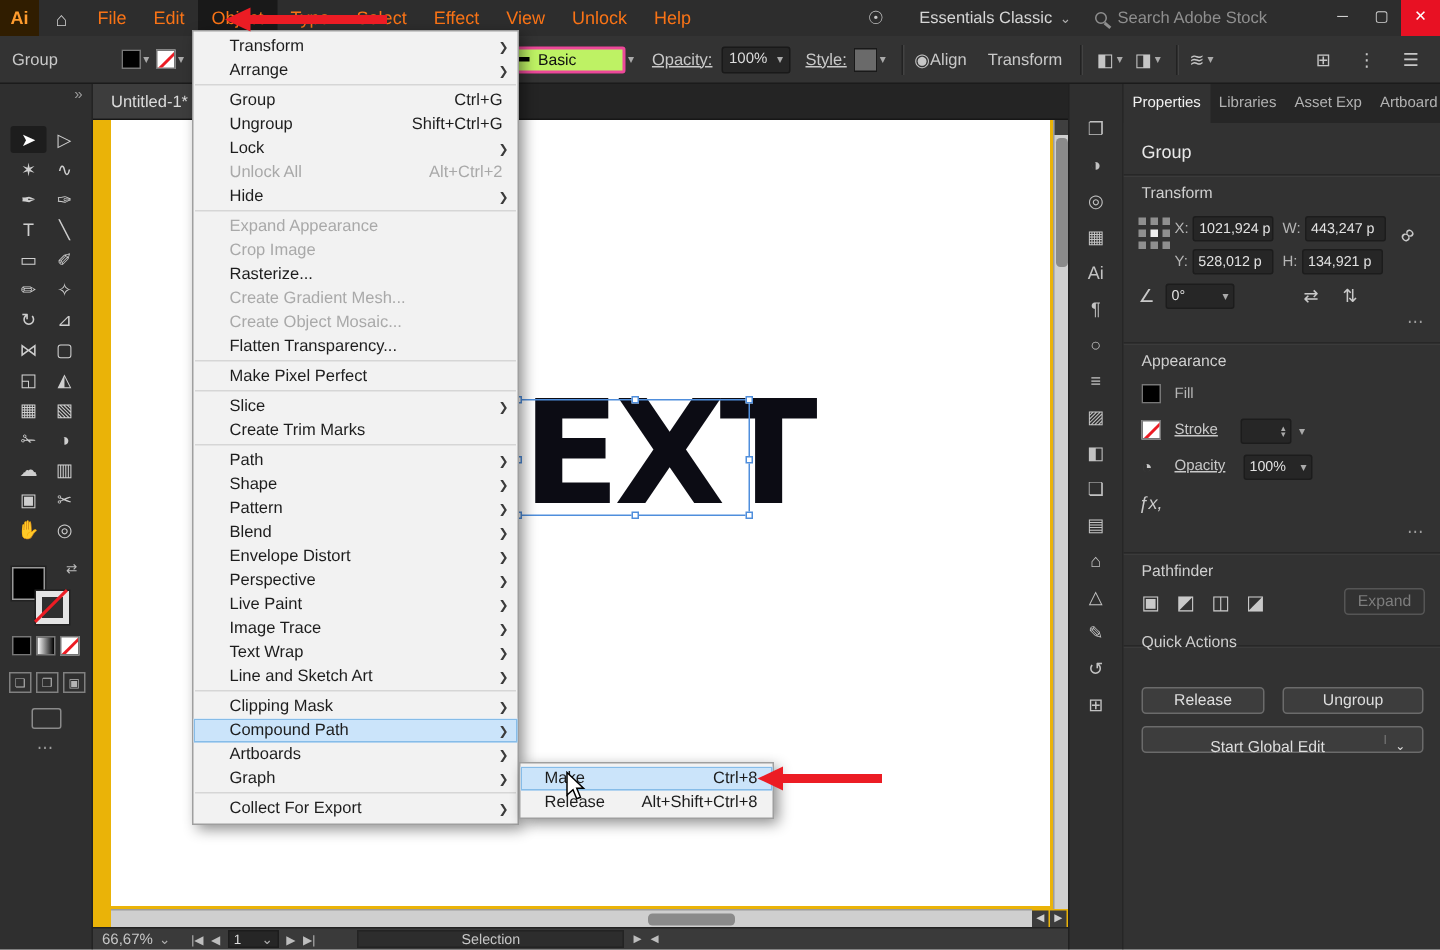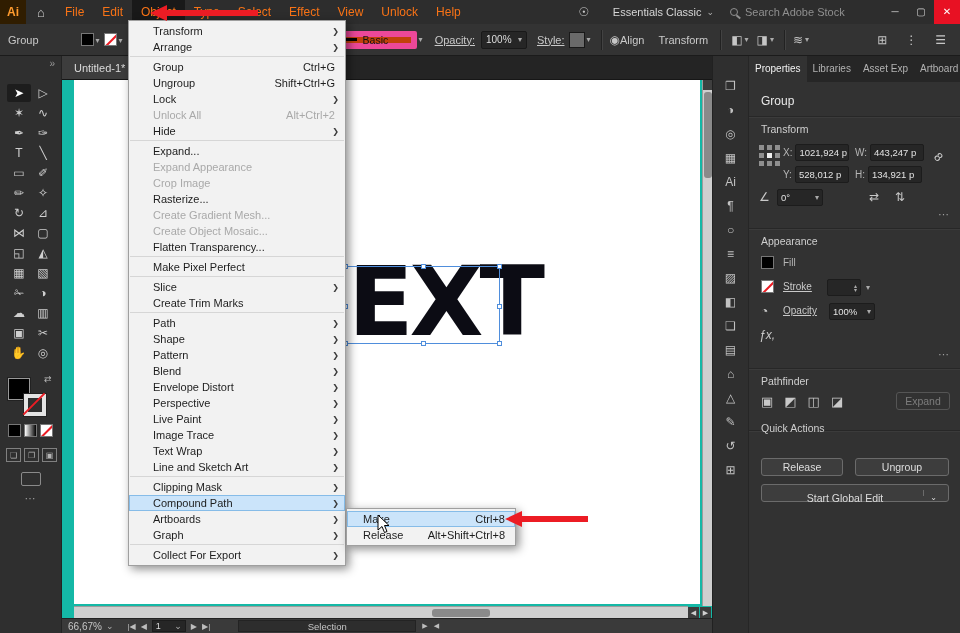--- a/index.html
+++ b/index.html
@@ -24,21 +24,21 @@
   .winbtn{width:26px;height:24px;text-align:center;line-height:24px;font-size:10px;color:#d0d0d0}
   .winbtn.close{background:#e81123;color:#fff}
 
   
   .controlbar{position:absolute;left:0;top:24px;width:960px;height:32px;background:#333;border-bottom:1px solid #1b1b1b;display:flex;align-items:center;font-size:11px;color:#c9c9c9}
   .swatch{width:13px;height:13px;border:1px solid #777;display:inline-block;vertical-align:middle}
   .swatch.black{background:#000}
   .swatch.none{background:#fff;position:relative;overflow:hidden}
   .swatch.none::after{content:"";position:absolute;left:-3px;top:5px;width:20px;height:2px;background:var(--accent-red);transform:rotate(-45deg)}
   .cb-caret{font-size:8px;color:#aaa;margin-left:2px}
-  .brushbox{width:106px;height:18px;background:#c2410c;border:6px solid #ec4899;display:flex;align-items:center;padding:0 6px;gap:6px;color:#111;border-radius:2px;font-size:10.5px}
+  .brushbox{width:106px;height:18px;background:#bef264;border:2px solid #ec4899;display:flex;align-items:center;padding:0 6px;gap:6px;color:#111;border-radius:2px;font-size:10.5px}
   .brushline{flex:0 0 34px;height:3px;background:#000}
   .cb-input{height:18px;background:#262626;border:1px solid #191919;color:#ddd;display:inline-flex;align-items:center;justify-content:space-between;padding:0 4px;border-radius:2px;font-size:10px}
   .cb-link{text-decoration:underline}
   .cb-sep{width:1px;height:20px;background:#222;box-shadow:1px 0 0 #424242}
   .cb-icon{color:#c6c6c6;font-size:12px}
   .stylesw{width:16px;height:16px;background:#6a6a6a;border:1px solid #191919;display:inline-block;vertical-align:middle}
 
   
   .toolbar{position:absolute;left:0;top:56px;width:62px;height:577px;background:#2f2f2f;border-right:1px solid #232323}
   .tcollapse{position:absolute;top:2px;right:6px;color:#9a9a9a;font-size:10px}
@@ -55,21 +55,21 @@
   .dmrow{position:absolute;top:392px;left:6px;display:flex;gap:3px}
   .dm{width:15px;height:14px;border:1px solid #808080;color:#b5b5b5;font-size:8px;text-align:center;line-height:13px}
   .screenmode{position:absolute;top:416px;left:21px;width:20px;height:14px;border:1px solid #8a8a8a;border-radius:2px}
   .tmore{position:absolute;top:436px;left:0;width:62px;text-align:center;color:#9c9c9c;font-size:11px;letter-spacing:2px}
 
   
   .doctabs{position:absolute;left:62px;top:56px;width:650px;height:24px;background:#242424;border-bottom:1px solid #161616;display:flex}
   .doctab{background:#3d3d3d;color:#dcdcdc;font-size:11px;line-height:24px;padding:0 12px;border-right:1px solid #1a1a1a;white-space:nowrap}
 
   
-  .canvas{position:absolute;left:62px;top:80px;width:650px;height:538px;background:#14b8a6;overflow:hidden}
+  .canvas{position:absolute;left:62px;top:80px;width:650px;height:538px;background:#eab308;overflow:hidden}
   .artboard{position:absolute;left:12px;top:0;width:626px;height:524px;background:#fff}
   .exttext{position:absolute;left:286px;top:182px;font-family:"DejaVu Sans","Liberation Sans",sans-serif;font-weight:bold;font-size:96px;line-height:80px;letter-spacing:-4px;color:#0c0c14}
   .selbox{position:absolute;left:283px;top:186px;width:155px;height:78px;border:1px solid var(--sel-blue)}
   .handle{position:absolute;width:5px;height:5px;background:#fff;border:1px solid var(--sel-blue)}
   .vscroll{position:absolute;left:640px;top:0;width:10px;height:526px;background:#cfcfcf;border-left:1px solid #9c9c9c}
   .vtop{position:absolute;left:0;top:0;width:10px;height:10px;background:#3f3f3f}
   .vthumb{position:absolute;left:1px;top:12px;width:8px;height:86px;background:#8a8a8a;border-radius:3px}
   .hscroll{position:absolute;left:12px;top:526px;width:614px;height:12px;background:#cfcfcf;border-top:1px solid #9c9c9c}
   .hthumb{position:absolute;left:358px;top:2px;width:58px;height:8px;background:#8a8a8a;border-radius:3px}
   .harrow{position:absolute;top:527px;width:11px;height:11px;background:#3c3c3c;color:#cfcfcf;font-size:7px;text-align:center;line-height:11px}
@@ -428,23 +428,20 @@
     </div>
     <div class="mitem disabled">
       <span class="mlabel">Unlock All</span>
       <span class="mshort">Alt+Ctrl+2</span>
     </div>
     <div class="mitem">
       <span class="mlabel">Hide</span>
       <span class="msub">❯</span>
     </div>
     <div class="msep"></div>
-    <div class="mitem">
-      <span class="mlabel">Expand...</span>
-    </div>
     <div class="mitem disabled">
       <span class="mlabel">Expand Appearance</span>
     </div>
     <div class="mitem disabled">
       <span class="mlabel">Crop Image</span>
     </div>
     <div class="mitem">
       <span class="mlabel">Rasterize...</span>
     </div>
     <div class="mitem disabled">

